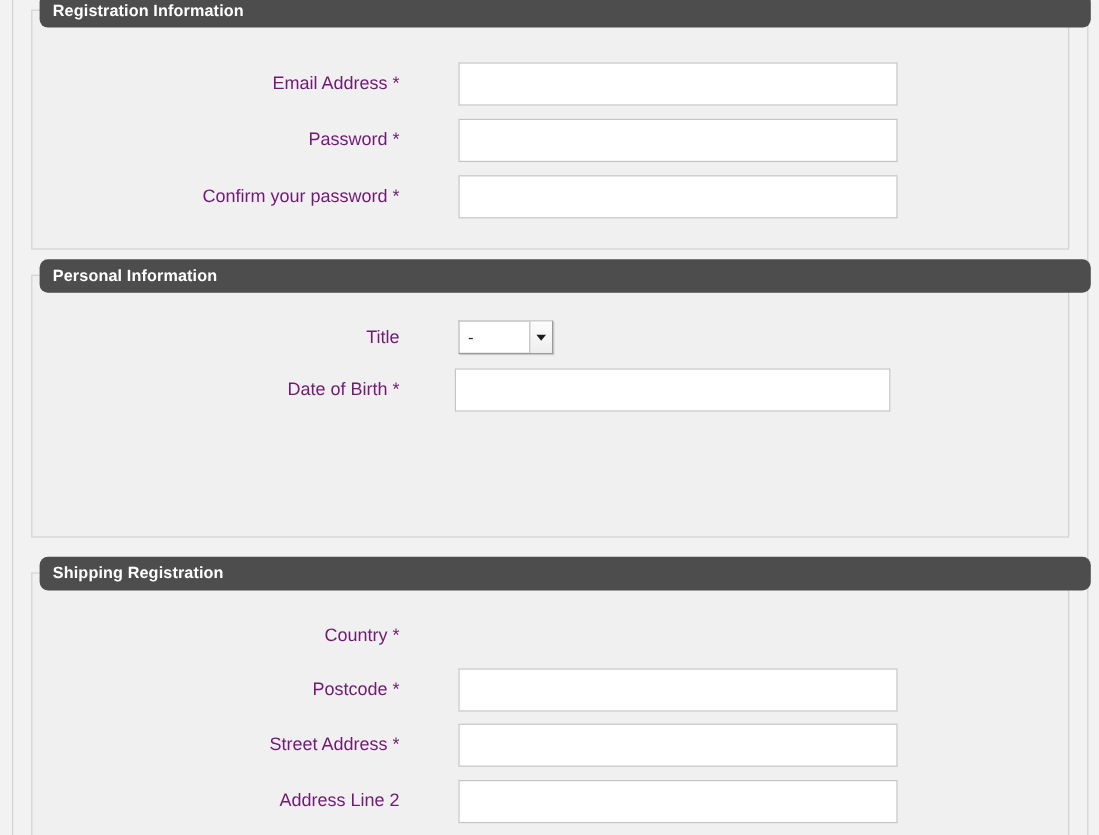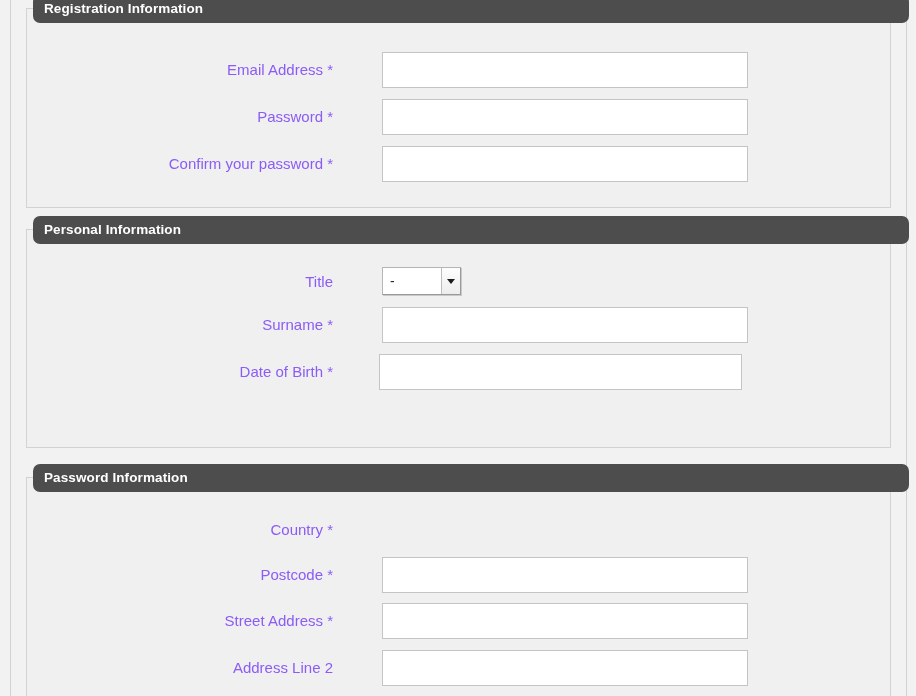--- a/index.html
+++ b/index.html
@@ -67,21 +67,21 @@
   
   .row {
     position: relative;
     height: 47px;
   }
   .row .label {
     position: absolute;
     right: 557px;           
     top: 12px;
     font-size: 15px;
-    color: #8b5cf6;
+    color: #701a75;
     white-space: nowrap;
     text-align: right;
   }
   .row .field {
     position: absolute;
     left: 355px;
     top: 3px;
   }
 
   .text-input {
@@ -196,39 +196,33 @@
           <div class="select title-select">
             <span class="sel-value">-</span>
             <span class="sel-arrow-box">
               <span class="sel-arrow"></span>
             </span>
           </div>
         </div>
       </div>
 
 
-      <div class="row">
-        <div class="label">Surname *</div>
-        <div class="field">
-          <input class="text-input" type="text" value="" placeholder="" style="">
-        </div>
-      </div>
 
       <div class="row">
         <div class="label">Date of Birth *</div>
         <div class="field" style="left:352px;">
           <input class="text-input narrow" type="text" value="" placeholder="" style="">
         </div>
       </div>
 
     </div>
   </div>
 
   <div class="fieldset" style="top:477px; height:260px;">
-    <div class="legend-bar">Password Information</div>
+    <div class="legend-bar">Shipping Registration</div>
     <div class="fieldset-body" style="padding-top:31px;">
 
       <div class="row" style="height:45px;">
         <div class="label">Country *</div>
       </div>
 
       <div class="row" style="height:46px;">
         <div class="label">Postcode *</div>
         <div class="field">
           <input class="text-input" type="text" value="" placeholder="" style="">

